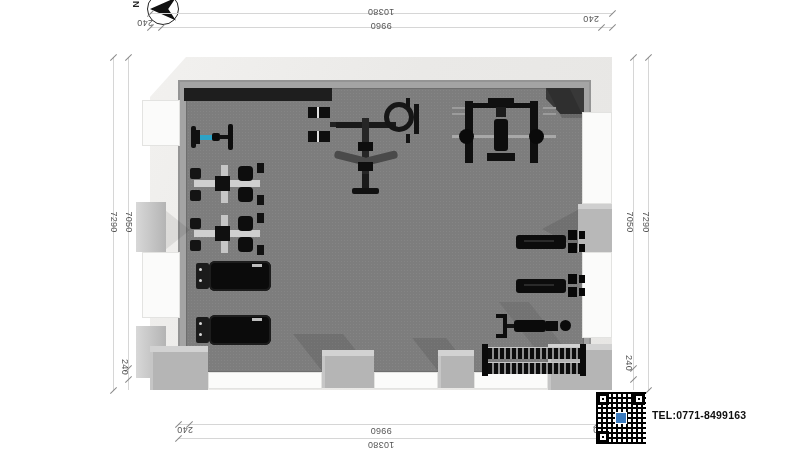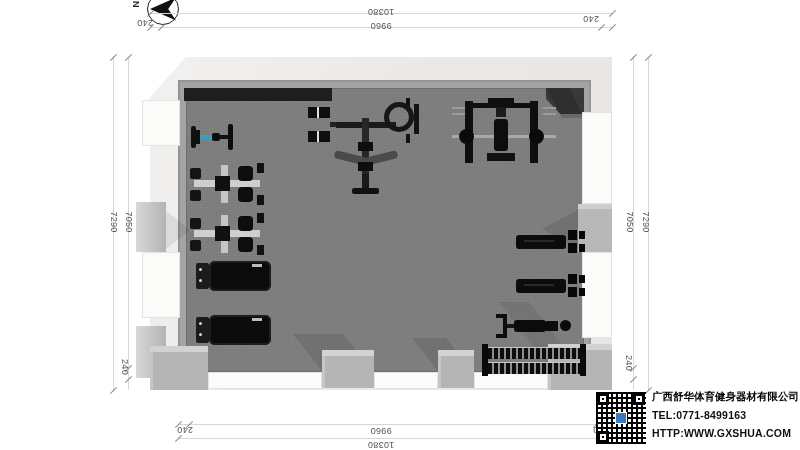--- a/index.html
+++ b/index.html
@@ -257,17 +257,15 @@
         <i></i>
       </div>
     <div class="finder" style="left:37px;top:1px;">
         <i></i>
       </div>
     <div class="finder" style="left:1px;top:39px;">
         <i></i>
       </div>
     <div class="logo"></div>
   </div>
-  <div class="co-name" style="left:652px;top:390px;">广西舒华体育健身器材有限公司</div>
   <div class="co-line" style="left:652px;top:409px;">TEL:0771-8499163</div>
-  <div class="co-line" style="left:652px;top:427px;">HTTP:WWW.GXSHUA.COM</div>
 
 </div>
 
 </body></html>

